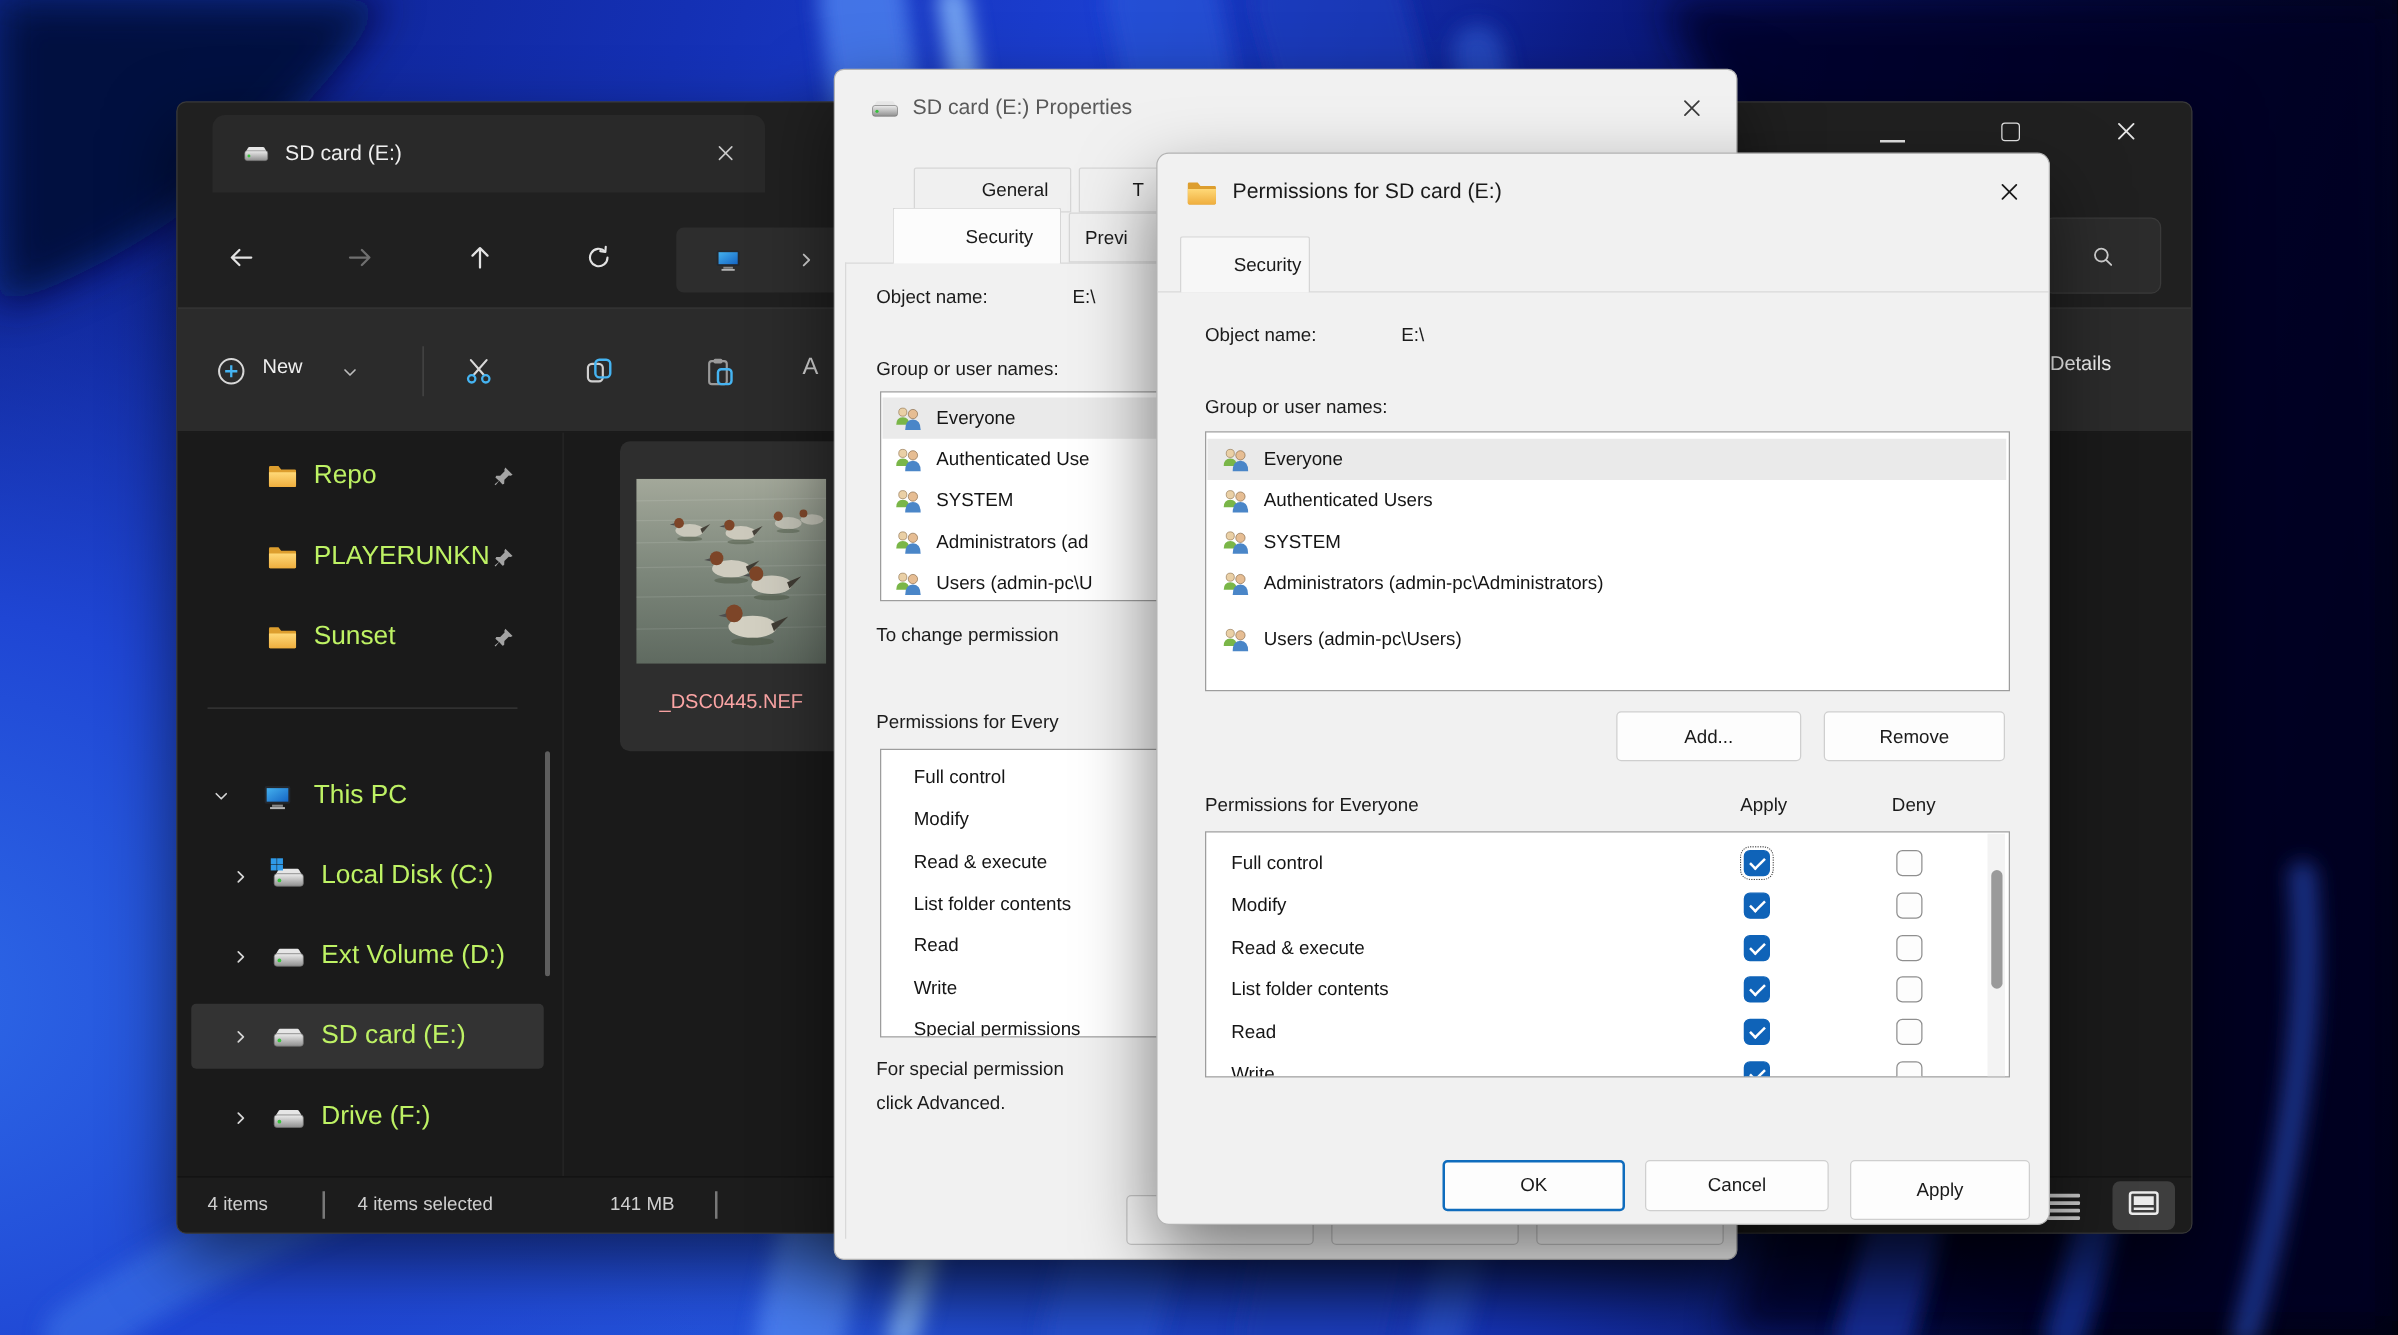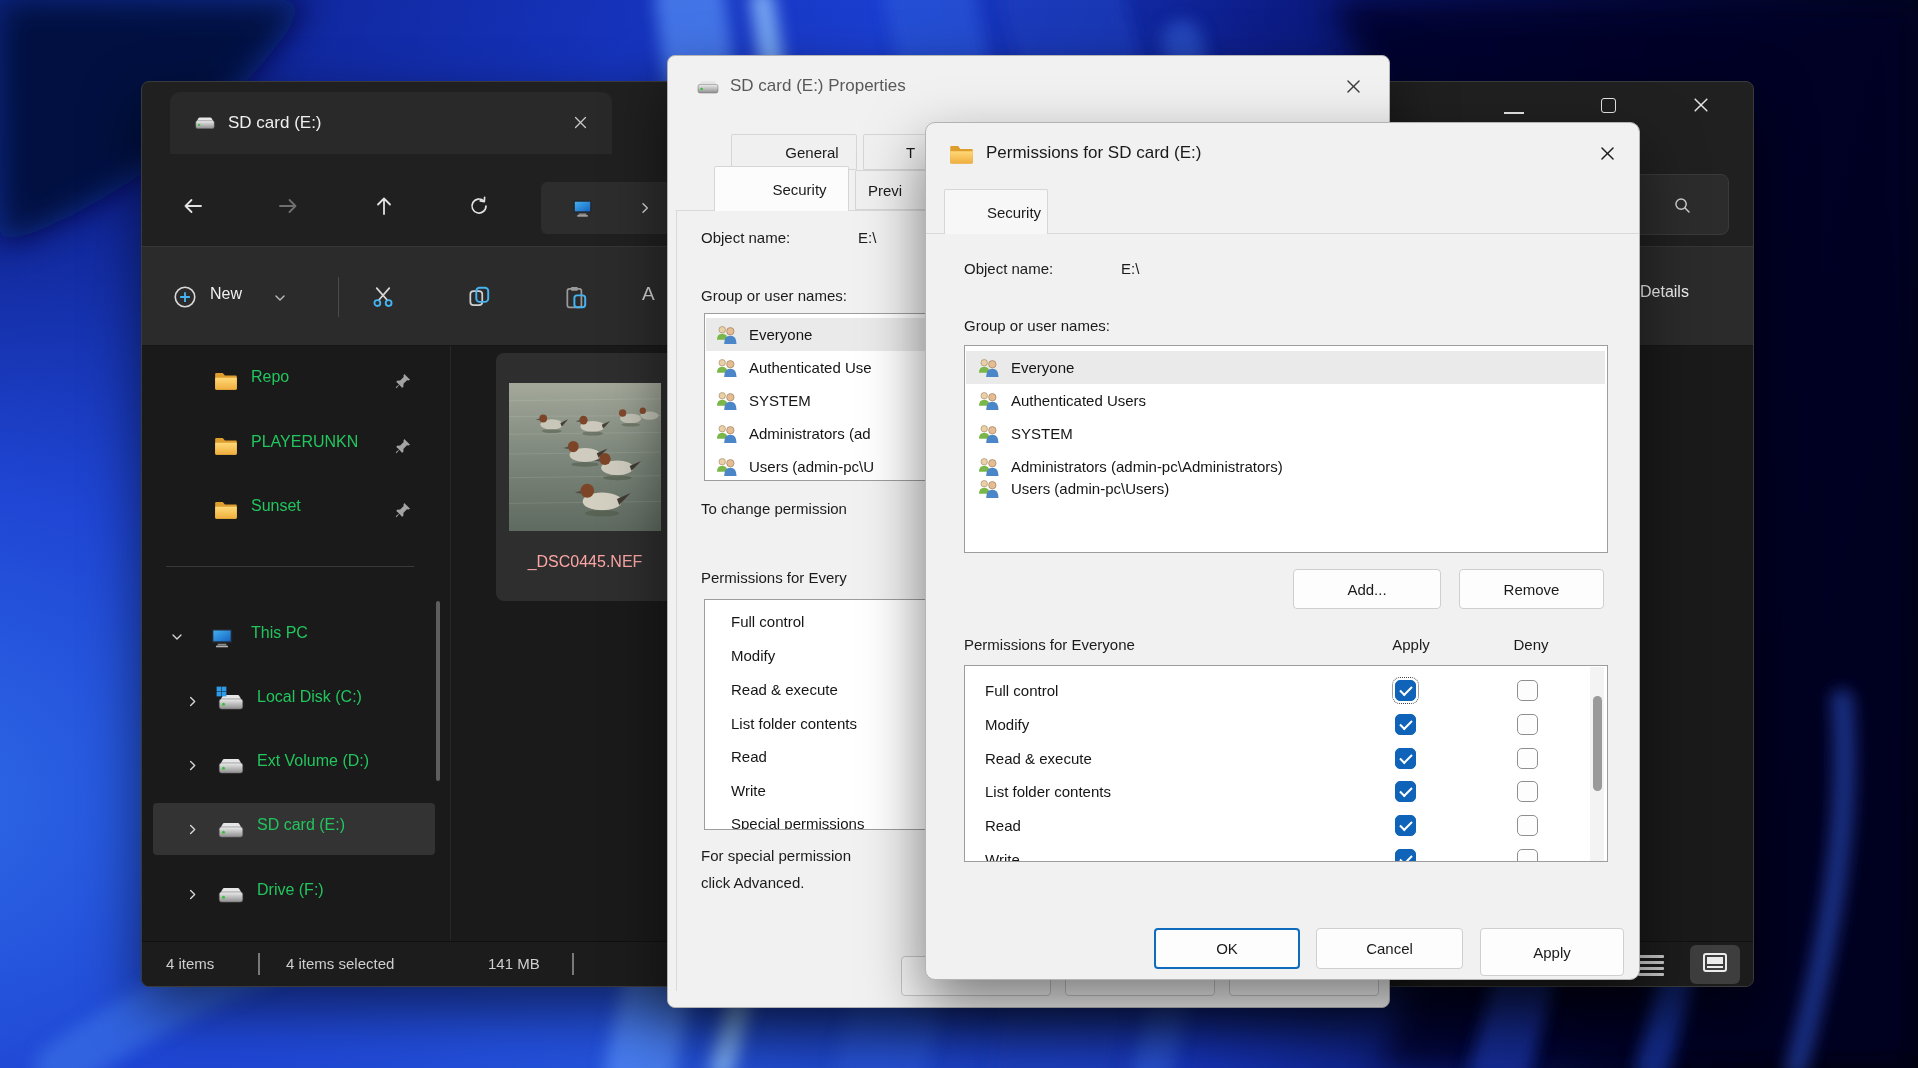--- a/index.html
+++ b/index.html
@@ -15,21 +15,21 @@
     border:1px solid #3a3a3a;box-shadow:0 22px 55px rgba(0,0,0,.55);z-index:1;overflow:hidden;}
   .etab{left:28px;top:10px;width:442px;height:62px;background:#292929;border-radius:10px 10px 0 0;}
   .etab-label{left:58px;top:0;height:62px;line-height:62px;font-size:17px;color:#efefef;white-space:nowrap;}
   .cmdbar{left:0;top:164px;width:1611px;height:100px;background:#2b2b2b;border-top:1px solid #363636;border-bottom:1px solid #161616;box-sizing:border-box;}
   .contentbg{left:0;top:264px;width:1611px;height:595px;background:#1a1a1a;}
   .statusbar{left:0;top:859px;width:1611px;height:45px;background:#1c1c1c;border-top:1px solid #111;box-sizing:border-box;}
   .stxt{top:10px;height:24px;line-height:24px;font-size:15px;color:#cfcfcf;white-space:nowrap;}
   .sdiv{top:11px;width:2px;height:22px;background:#787878;}
   .srow{left:11px;width:282px;height:52px;border-radius:4px;}
   .srow.sel{background:#333333;}
-  .slab{top:13px;font-size:16px;color:#22c55e;white-space:nowrap;text-align:right;}
+  .slab{top:13px;font-size:21px;color:#bef264;white-space:nowrap;text-align:right;}
   .crumb{left:399px;top:100px;width:330px;height:52px;background:#2d2d2d;border-radius:6px;}
   .searchbox{left:1492px;top:92px;width:95px;height:61px;background:#2c2c2c;border:1px solid #3a3a3a;border-radius:8px;box-sizing:border-box;}
   .ctxt{font-size:16px;color:#f0f0f0;white-space:nowrap;}
   .tile{left:354px;top:271px;width:178px;height:248px;background:#2e2e2e;border-radius:8px;}
   .tilecap{left:0;top:200px;width:178px;text-align:center;font-size:16px;color:#fca5a5;white-space:nowrap;}
   .sscroll{left:294px;top:519px;width:4px;height:180px;background:#5e5e5e;border-radius:2px;}
   .vsep{left:308px;top:264px;width:1px;height:595px;background:#272727;}
   .ssep{left:24px;top:484px;width:248px;height:1px;background:#3a3a3a;}
   .winbar{top:30px;width:20px;height:2px;background:#e4e4e4;}
   .winmax{top:16px;width:13px;height:13px;border:1.5px solid #e4e4e4;border-radius:3px;}
@@ -541,21 +541,21 @@
             <use href="#i-people"></use>
           </svg>
           <span style="margin-left:9px">SYSTEM</span>
         </div>
       <div class="lrow" style="top:104px">
           <svg class="ic" style="margin-left:10px;width:26px;height:21px">
             <use href="#i-people"></use>
           </svg>
           <span style="margin-left:9px">Administrators (admin-pc\Administrators)</span>
         </div>
-      <div class="lrow" style="top:126px">
+      <div class="lrow" style="top:149px">
           <svg class="ic" style="margin-left:10px;width:26px;height:21px">
             <use href="#i-people"></use>
           </svg>
           <span style="margin-left:9px">Users (admin-pc\Users)</span>
         </div>
     </div>
 
     <div class="btn" style="left:367px;top:446px;width:148px;height:40px">
         <span>Add...</span>
       </div>

